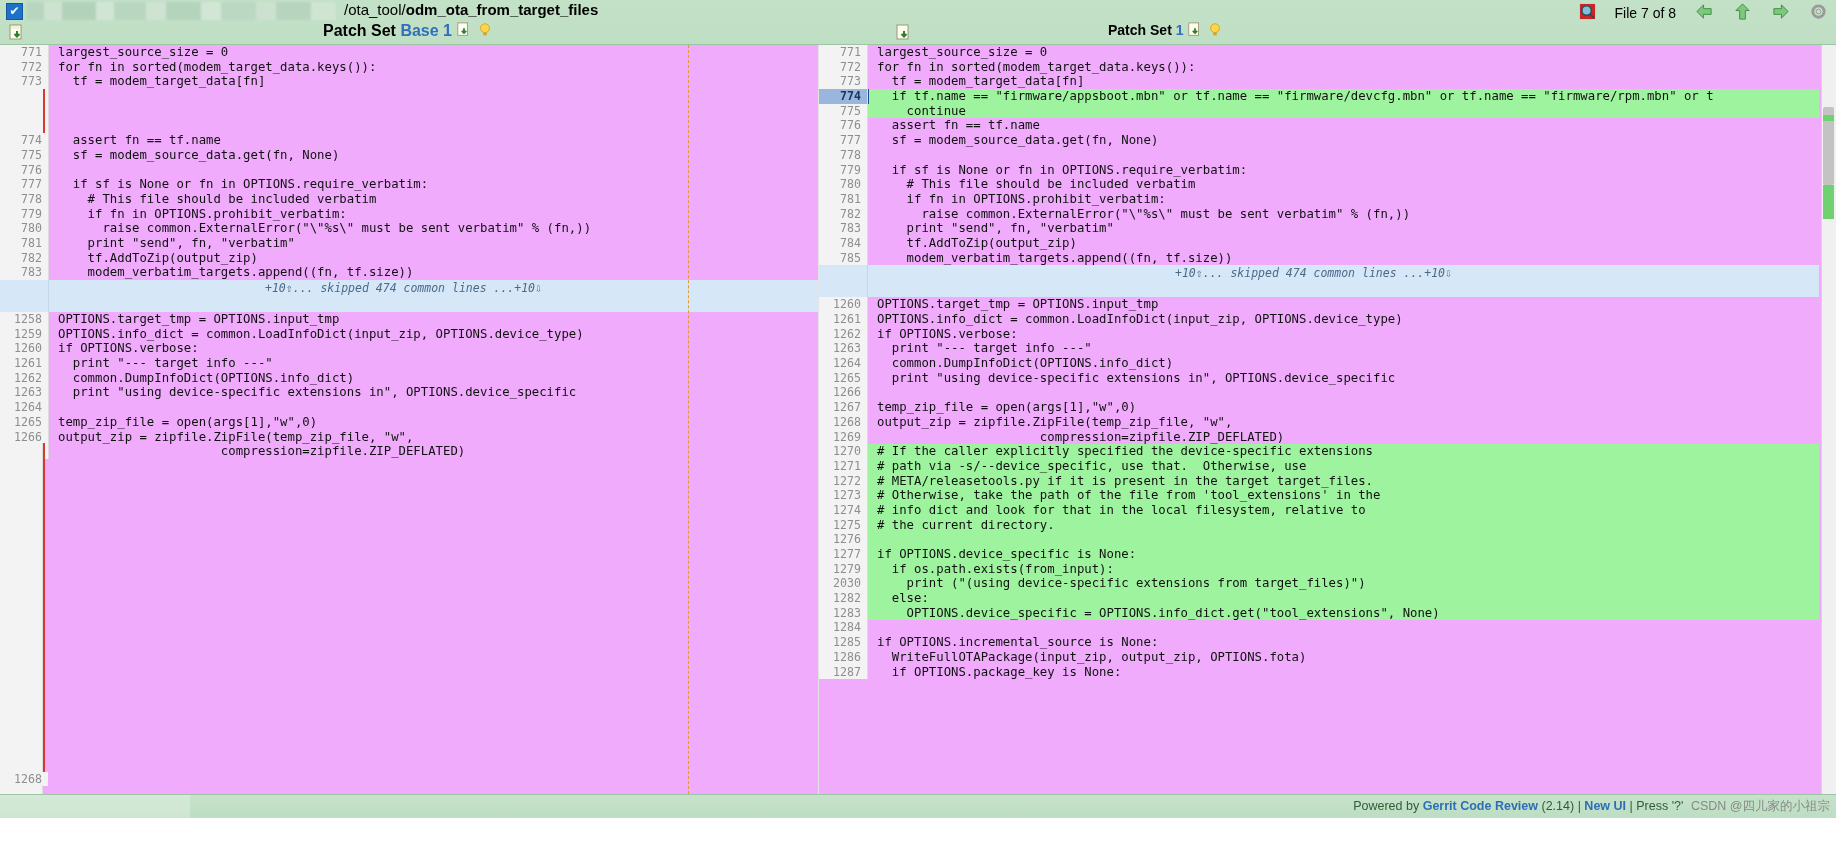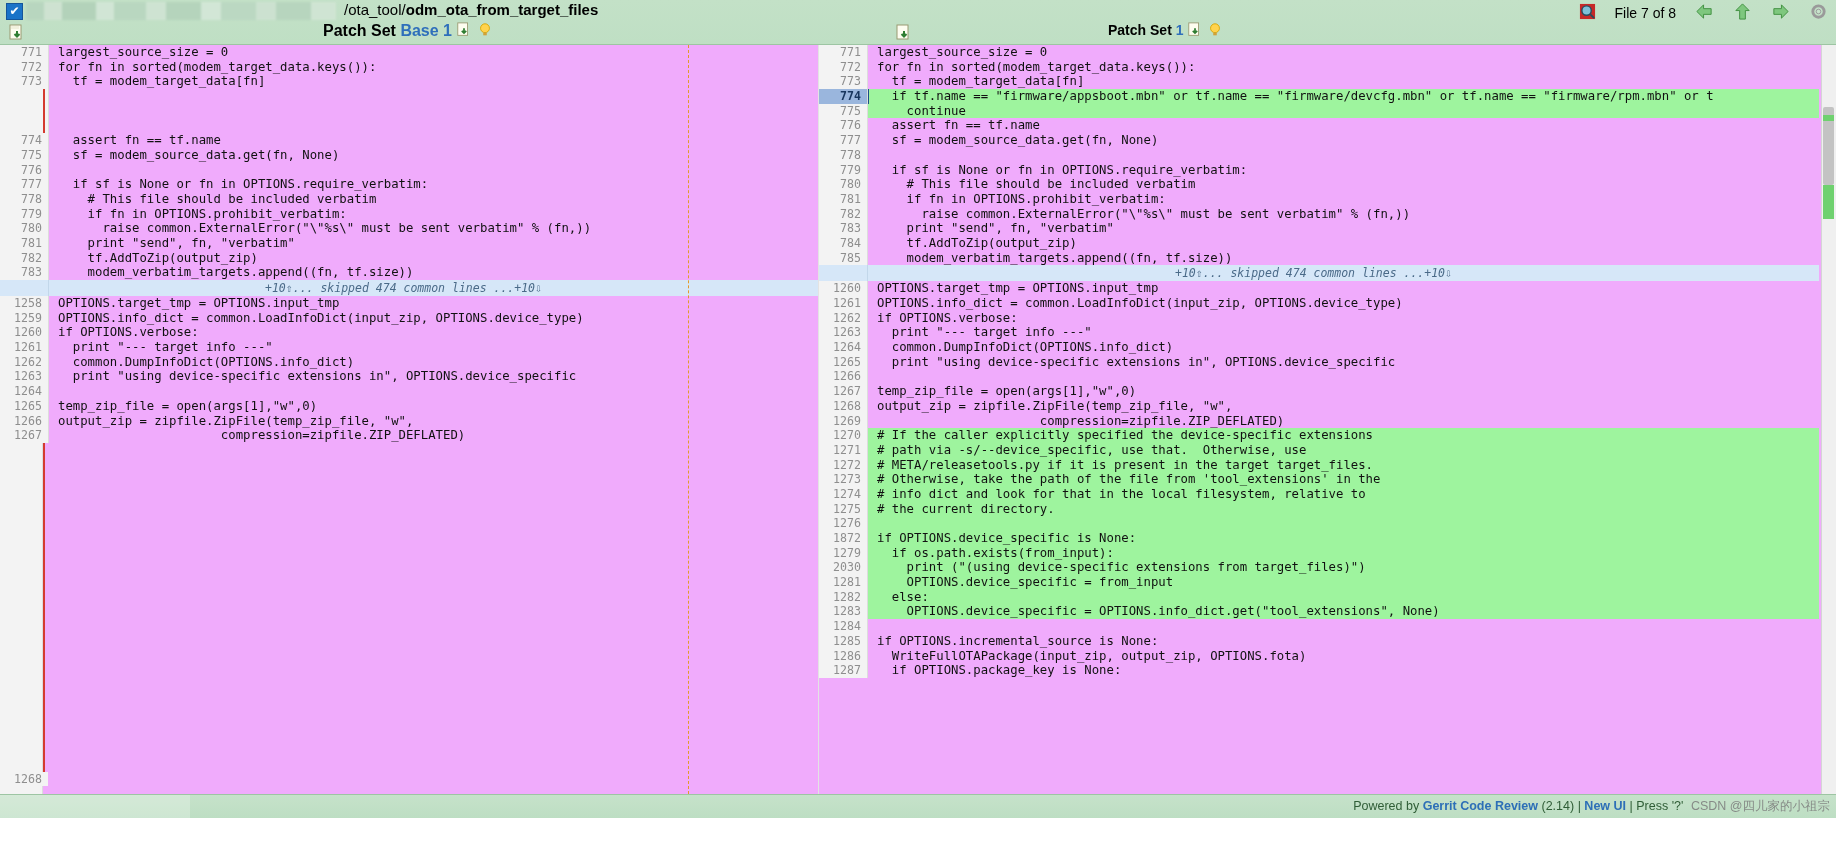--- a/index.html
+++ b/index.html
@@ -155,21 +155,21 @@
 
   .del-marker {
     position: absolute;
     left: 43px;
     width: 2px;
     background: #d43a2f;
   }
 
   .skip {
     display: flex;
-    height: 16px;
+    height: 32px;
     line-height: 16px;
     background: #d6e7f8;
     color: #4a6a88;
     font-style: italic;
     font-size: 11.5px;
   }
   .skip .ln { background: #d6e7f8; border-right: 1px solid #c2d7ea; color: #d6e7f8; }
   .skip .txt { flex: 1 1 auto; text-align: center; padding-right: 60px; }
 
   .tail-ln {
@@ -423,24 +423,23 @@
           <div class="row"><div class="ln">1267</div><div class="code">temp_zip_file = open(args[1],"w",0)</div></div>
           <div class="row"><div class="ln">1268</div><div class="code">output_zip = zipfile.ZipFile(temp_zip_file, "w",</div></div>
           <div class="row"><div class="ln">1269</div><div class="code">                      compression=zipfile.ZIP_DEFLATED)</div></div>
           <div class="row added"><div class="ln">1270</div><div class="code"># If the caller explicitly specified the device-specific extensions</div></div>
           <div class="row added"><div class="ln">1271</div><div class="code"># path via -s/--device_specific, use that.  Otherwise, use</div></div>
           <div class="row added"><div class="ln">1272</div><div class="code"># META/releasetools.py if it is present in the target target_files.</div></div>
           <div class="row added"><div class="ln">1273</div><div class="code"># Otherwise, take the path of the file from 'tool_extensions' in the</div></div>
           <div class="row added"><div class="ln">1274</div><div class="code"># info dict and look for that in the local filesystem, relative to</div></div>
           <div class="row added"><div class="ln">1275</div><div class="code"># the current directory.</div></div>
           <div class="row added"><div class="ln">1276</div><div class="code">&nbsp;</div></div>
-          <div class="row added"><div class="ln">1872</div><div class="code">if OPTIONS.device_specific is None:</div></div>
+          <div class="row added"><div class="ln">1277</div><div class="code">if OPTIONS.device_specific is None:</div></div>
           <div class="row added"><div class="ln">1279</div><div class="code">  if os.path.exists(from_input):</div></div>
           <div class="row added"><div class="ln">2030</div><div class="code">    print ("(using device-specific extensions from target_files)")</div></div>
-          <div class="row added"><div class="ln">1281</div><div class="code">    OPTIONS.device_specific = from_input</div></div>
           <div class="row added"><div class="ln">1282</div><div class="code">  else:</div></div>
           <div class="row added"><div class="ln">1283</div><div class="code">    OPTIONS.device_specific = OPTIONS.info_dict.get("tool_extensions", None)</div></div>
           <div class="row blank"><div class="ln">1284</div><div class="code">&nbsp;</div></div>
           <div class="row"><div class="ln">1285</div><div class="code">if OPTIONS.incremental_source is None:</div></div>
           <div class="row"><div class="ln">1286</div><div class="code">  WriteFullOTAPackage(input_zip, output_zip, OPTIONS.fota)</div></div>
           <div class="row"><div class="ln">1287</div><div class="code">  if OPTIONS.package_key is None:</div></div>
         </div>
     </div>
 
     <div class="scrollbar" style="top:0">

